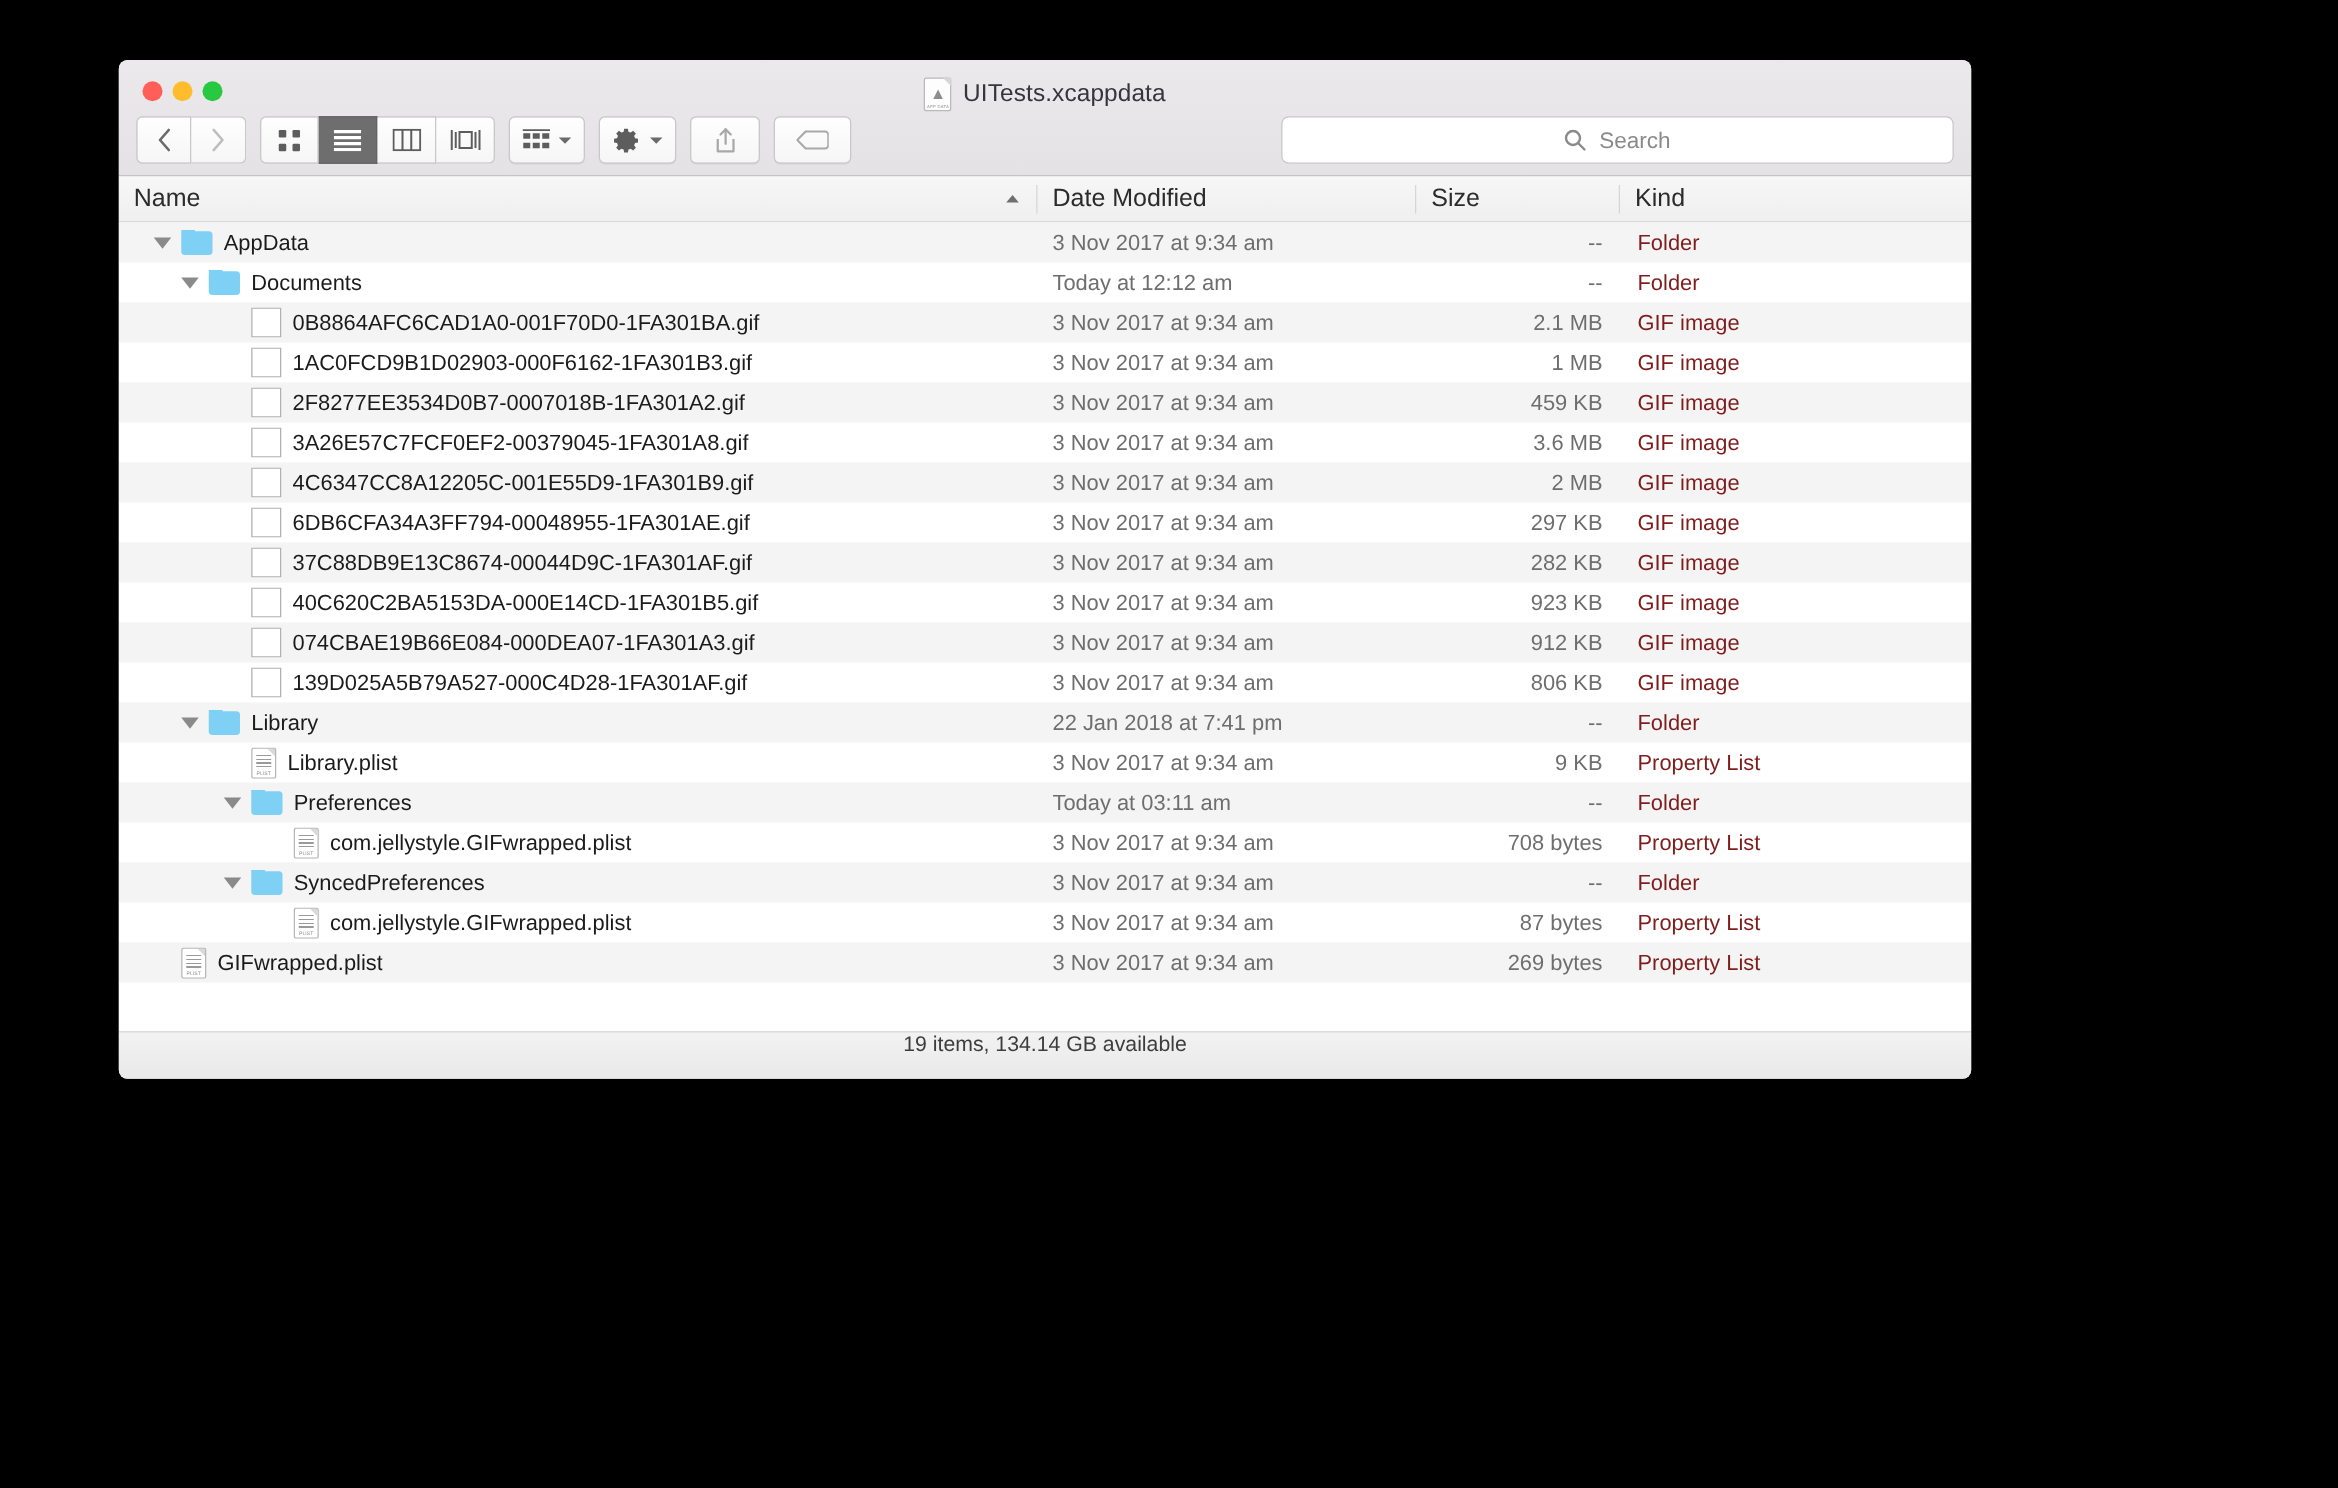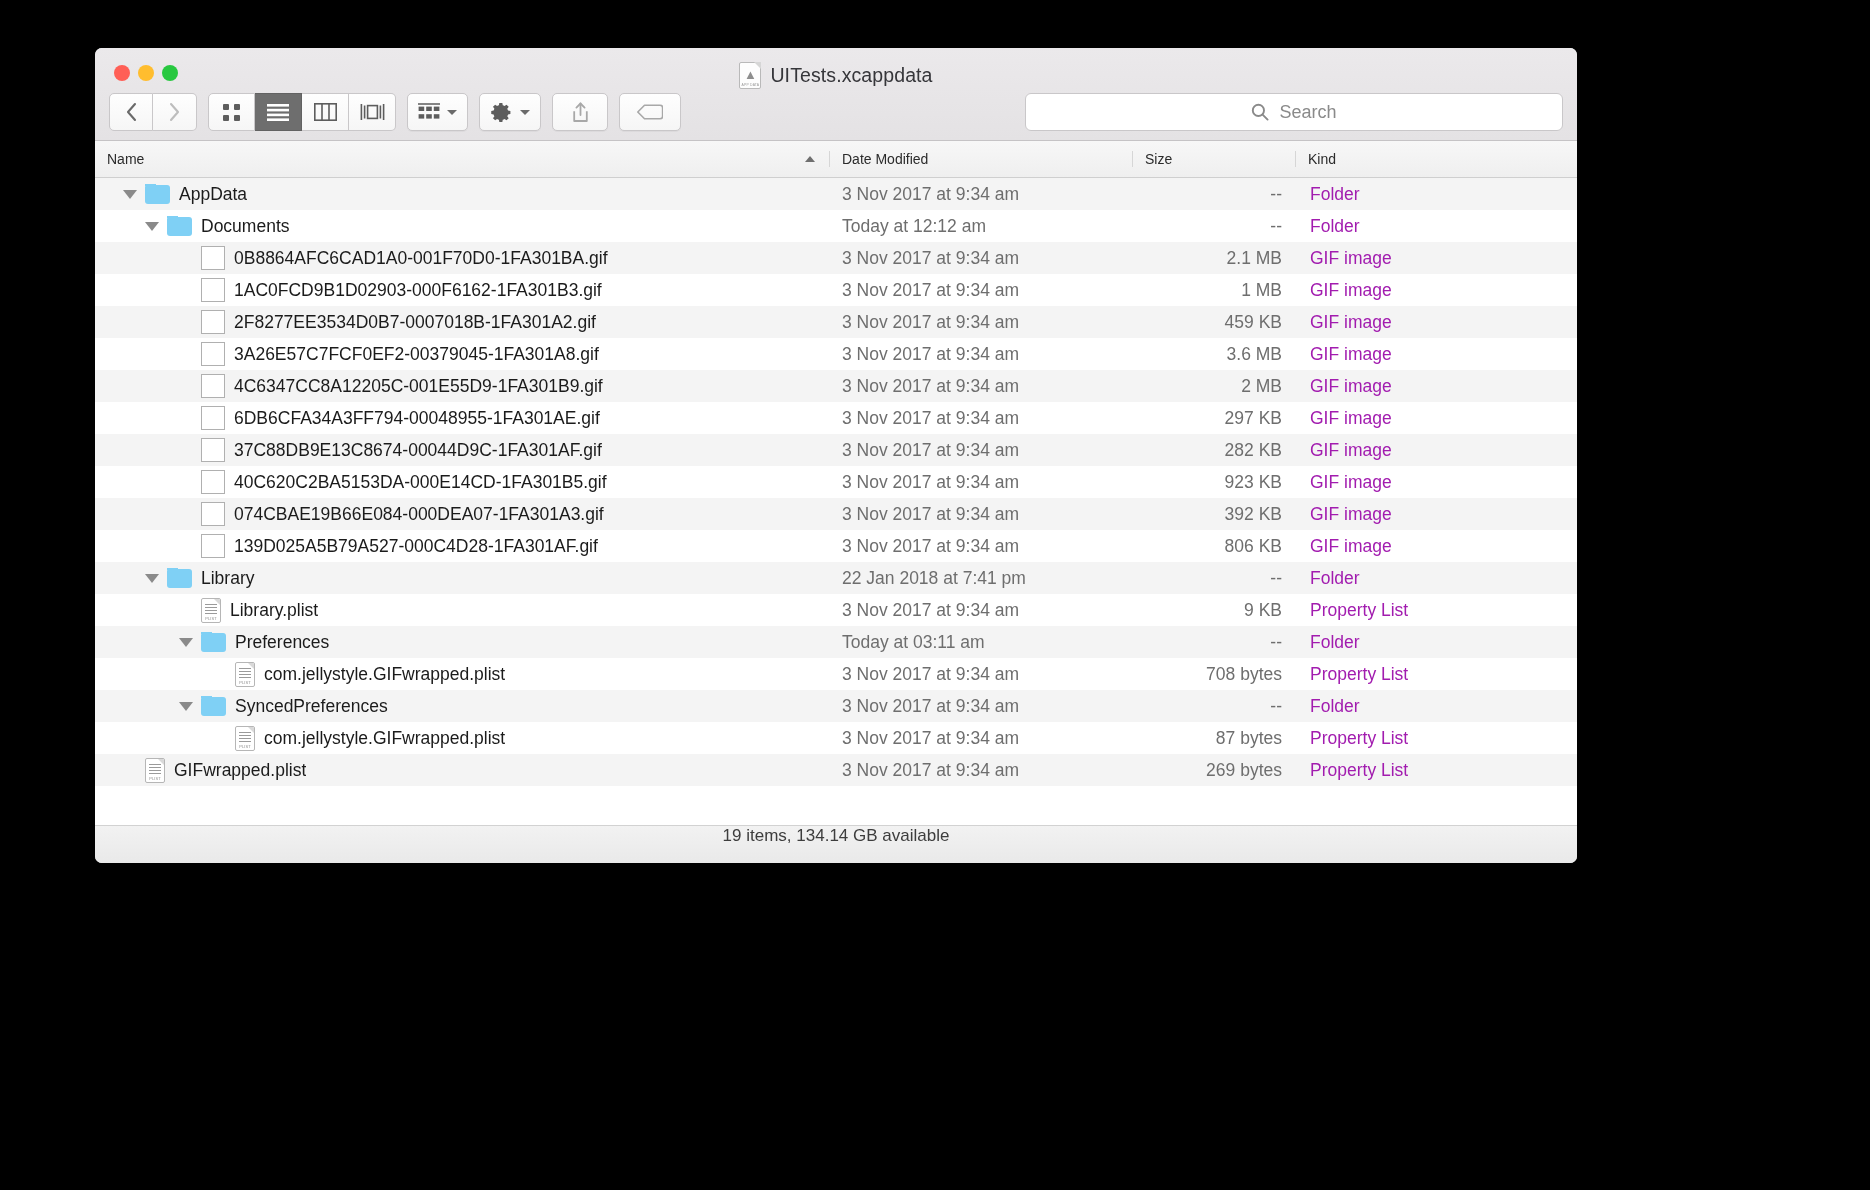--- a/index.html
+++ b/index.html
@@ -99,21 +99,21 @@
     border: 1px solid #c9c7c9;
     border-radius: 6px;
     display: flex; align-items: center; justify-content: center; gap: 10px;
   }
   .search .ph { color: #8a8a8a; font-size: 18px; }
   
   .colhead {
     display: flex; height: 37px;
     background: linear-gradient(to bottom, #f7f7f7, #efefef);
     border-bottom: 1px solid #cfcfcf;
-    font-size: 14px; color: #2b2b2b;
+    font-size: 20px; color: #2b2b2b;
     flex: 0 0 auto;
     align-items: center;
   }
   .colhead .c {
     display: flex; align-items: center;
     padding: 0 12px;
     border-right: 1px solid #d6d6d6;
     position: relative;
   }
   .colhead .c:last-child { border-right: none; }
@@ -130,21 +130,21 @@
   
   .list { flex: 1 1 auto; overflow: hidden; background: #fff; }
   .row {
     display: flex; align-items: center; height: 32px;
     font-size: 17.5px; color: #1b1b1b;
   }
   .row.alt { background: #f4f4f4; }
   .cell-name { width: 735px; display: flex; align-items: center; overflow: hidden; white-space: nowrap; }
   .cell-date { width: 303px; color: #6e6e6e; padding-left: 12px; white-space: nowrap; }
   .cell-size { width: 163px; color: #6e6e6e; text-align: right; padding-right: 14px; white-space: nowrap; }
-  .cell-kind { flex: 1; color: #a21caf; padding-left: 14px; white-space: nowrap; }
+  .cell-kind { flex: 1; color: #7f1d1d; padding-left: 14px; white-space: nowrap; }
   .disc {
     width: 0; height: 0; flex: 0 0 auto;
     border-left: 7px solid transparent; border-right: 7px solid transparent;
     border-top: 9px solid #8a8a8a;
     margin-right: 8px;
   }
   .disc.hidden { visibility: hidden; }
   .folder-ic {
     width: 25px; height: 19px; flex: 0 0 auto; margin-right: 9px;
     background: #7fd0f5; border-radius: 2px 3px 3px 3px; position: relative;
@@ -423,21 +423,21 @@
         <div class="cell-size">923 KB</div>
         <div class="cell-kind">GIF image</div>
       </div>
       <div class="row alt">
         <div class="cell-name ind3">
           <span class="disc hidden"></span>
           <span class="gif-ic"><span class="thumb" style="background: rgb(77, 122, 94);"></span></span>
           <span class="fname">074CBAE19B66E084-000DEA07-1FA301A3.gif</span>
         </div>
         <div class="cell-date">3 Nov 2017 at 9:34 am</div>
-        <div class="cell-size">392 KB</div>
+        <div class="cell-size">912 KB</div>
         <div class="cell-kind">GIF image</div>
       </div>
       <div class="row">
         <div class="cell-name ind3">
           <span class="disc hidden"></span>
           <span class="gif-ic"><span class="thumb" style="background: rgb(146, 80, 42);"></span></span>
           <span class="fname">139D025A5B79A527-000C4D28-1FA301AF.gif</span>
         </div>
         <div class="cell-date">3 Nov 2017 at 9:34 am</div>
         <div class="cell-size">806 KB</div>

